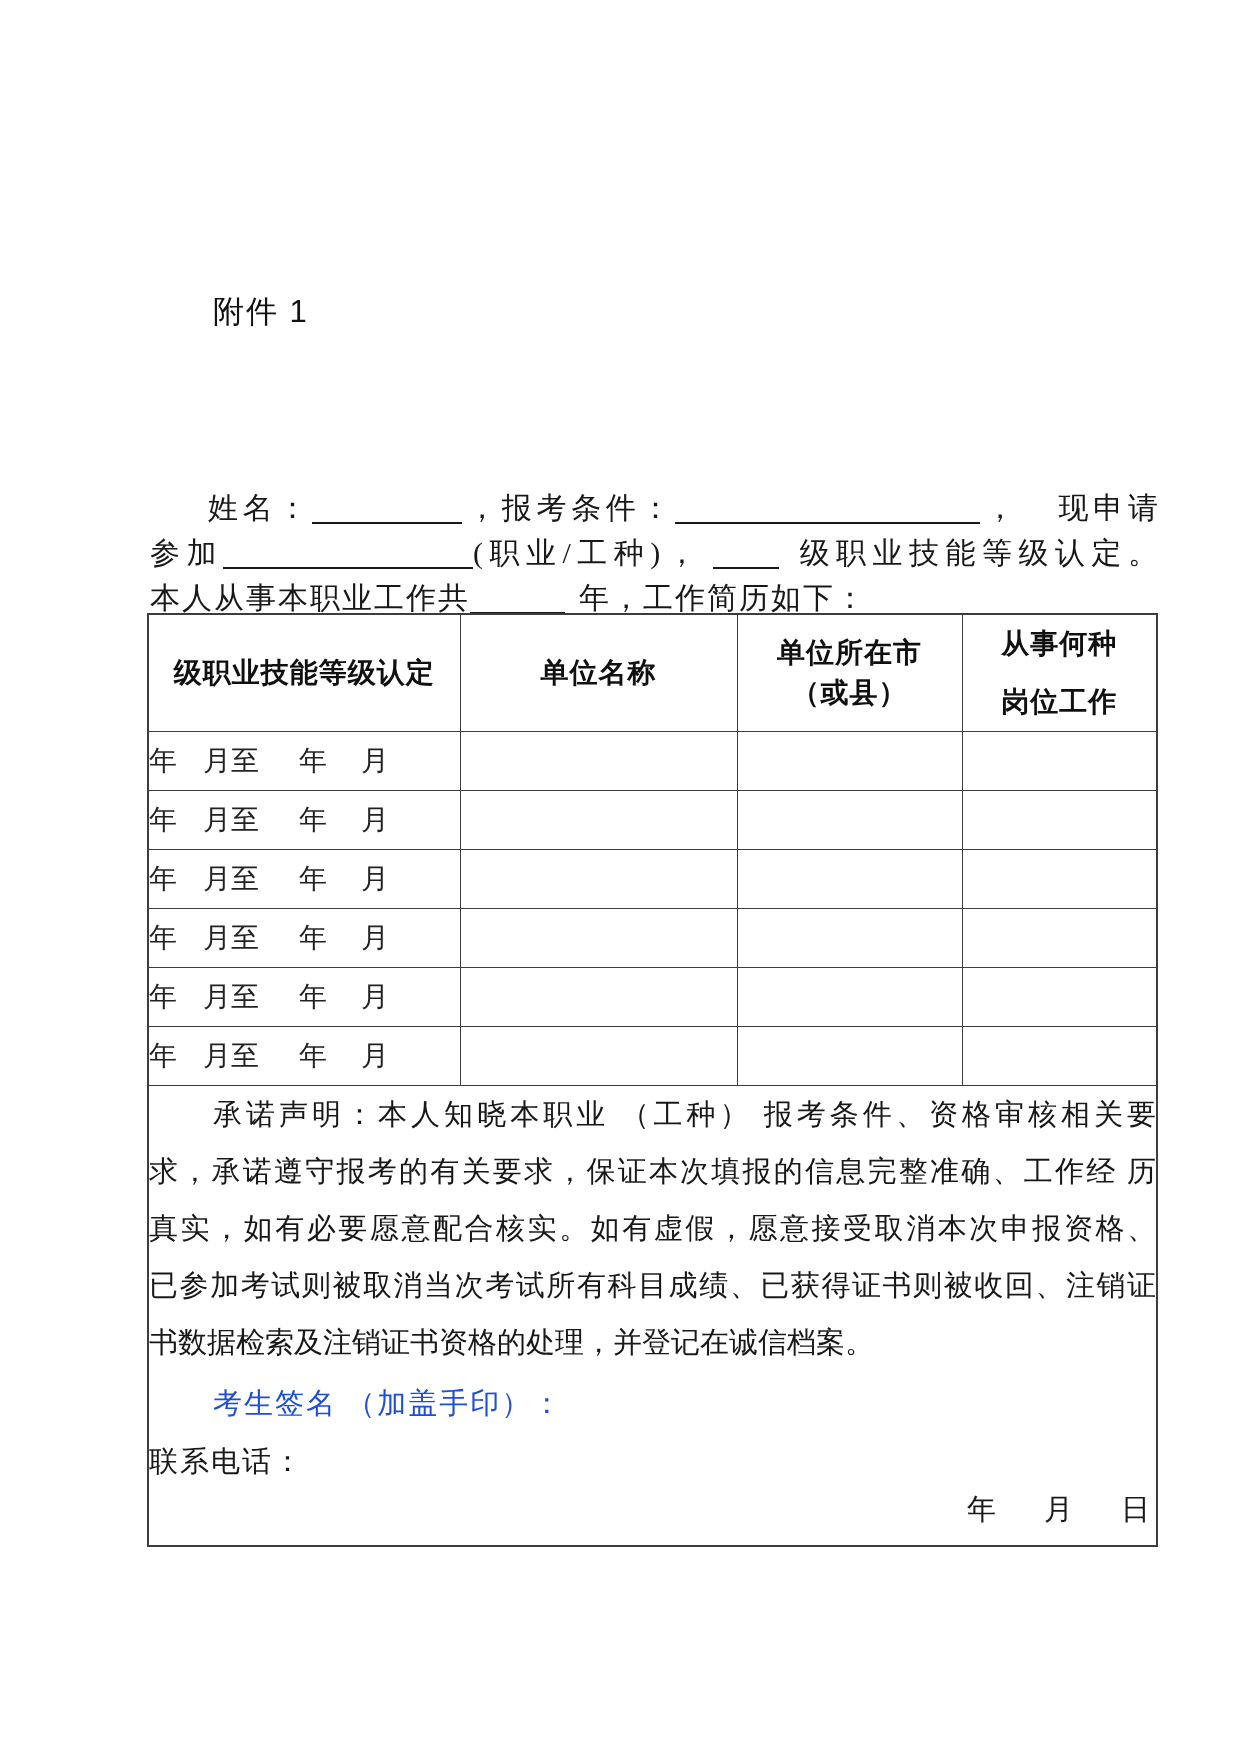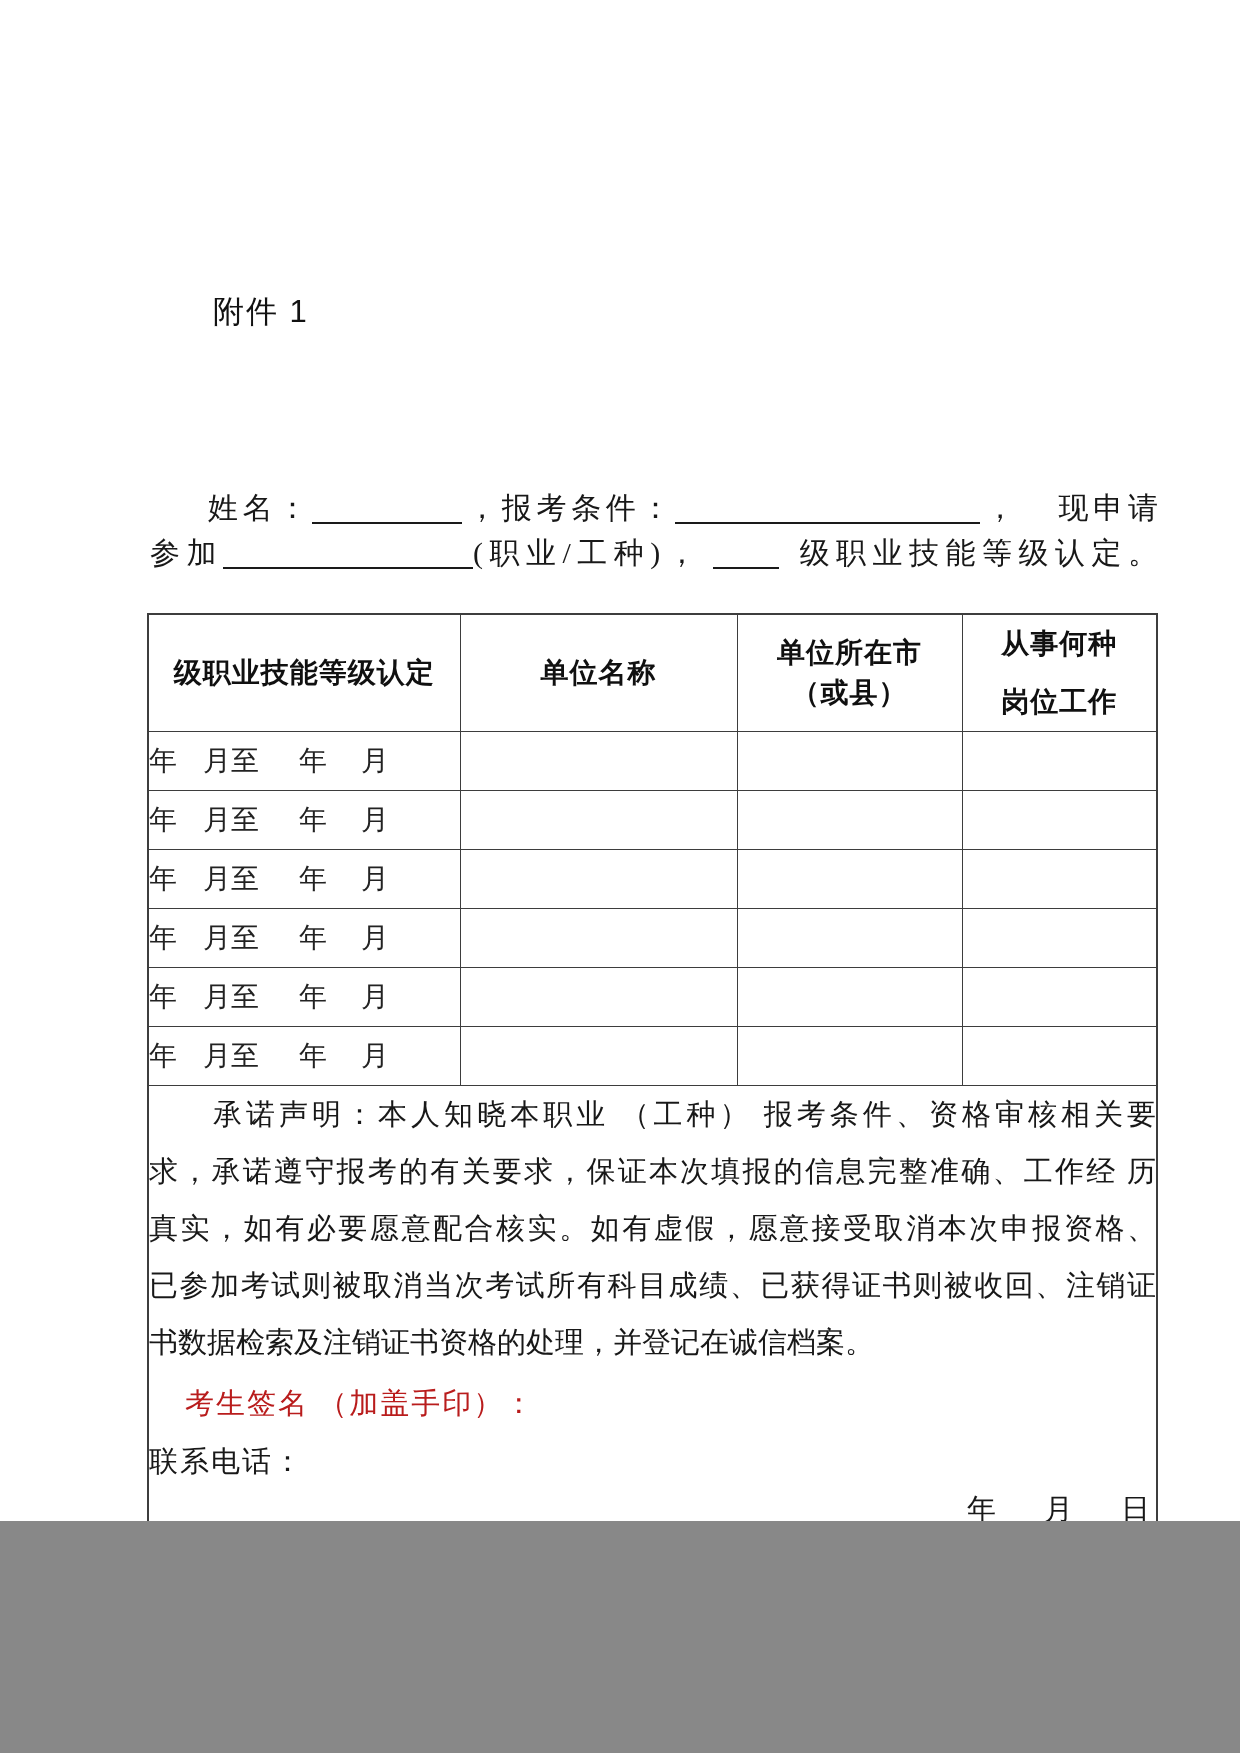--- a/index.html
+++ b/index.html
@@ -1,17 +1,17 @@
 <!DOCTYPE html>
 <html><head>
 <meta charset="utf-8">
 <style>
   html,body{margin:0;padding:0;background:#888;}
   .page{
-    position:relative;width:1240px;height:1521px;background:#ffffff;
+    position:relative;width:1240px;height:1753px;background:#ffffff;
     font-family:"Liberation Serif","DejaVu Serif",serif;color:#161616;overflow:hidden;
   }
   .attachment{
     position:absolute;left:213px;top:291px;font-size:31px;
     font-family:"Liberation Sans","DejaVu Sans",sans-serif;color:#121212;letter-spacing:2px;
   }
   .title{
     position:absolute;left:148px;top:384px;width:1009px;margin:0;
     text-align:center;font-size:45px;font-weight:bold;letter-spacing:1px;
     font-family:"Liberation Sans","DejaVu Sans",sans-serif;color:#0c0c0c;
@@ -36,35 +36,36 @@
   .hline{line-height:40px;}
   th.wide .hline{line-height:58px;}
   tr.drow{height:59px;}
   tr.drow td{vertical-align:middle;font-size:28px;color:#222;}
   td.pcell{padding-left:60px;white-space:nowrap;}
   tr.declrow{height:460px;}
   td.declcell{vertical-align:top;padding:4px 6px 0 3px;}
   .dline{font-size:29px;line-height:57px;color:#181818;}
   .indent2{padding-left:64px;}
   .plain{text-align:left;}
-  .sig{font-size:29px;line-height:36px;margin-top:14px;padding-left:36px;letter-spacing:2px;color:#b91c1c;}
+  .sig{font-size:29px;line-height:36px;margin-top:14px;padding-left:64px;letter-spacing:2px;color:#1d4ed8;}
   .phone{font-size:29px;line-height:36px;margin-top:22px;letter-spacing:2px;color:#181818;}
   .dateline{font-size:29px;line-height:36px;margin-top:12px;text-align:right;padding-right:6px;color:#181818;}
 </style>
 </head>
 <body>
 
 <div class="page">
 
   <div class="attachment">附件 1</div>
 
 
   <div class="intro">
     <div class="iline jst indent1"><span>姓名：</span><span class="blank" style="width: 150px;"></span><span>，报考条件：</span><span class="blank" style="width: 305px;"></span><span>，</span><span class="gap" style="width: 34px;"></span><span>现申请</span></div>
     <div class="iline jst"><span>参加</span><span class="blank" style="width: 250px;"></span><span>(职业/工种)，</span><span class="gap" style="width: 10px;"></span><span class="blank" style="width: 66px;"></span><span class="gap" style="width: 14px;"></span><span>级职业技能等级认定。</span></div>
+    <div class="iline ls2"><span>本人从事本职业工作共</span><span class="blank" style="width: 95px;"></span><span class="gap" style="width: 14px;"></span><span>年，工作简历如下：</span></div>
   </div>
 
   <table class="grid">
     <colgroup>
       <col style="width:312px">
         <col style="width:277px">
         <col style="width:225px">
         <col style="width:195px">
     </colgroup>
     <tbody>

